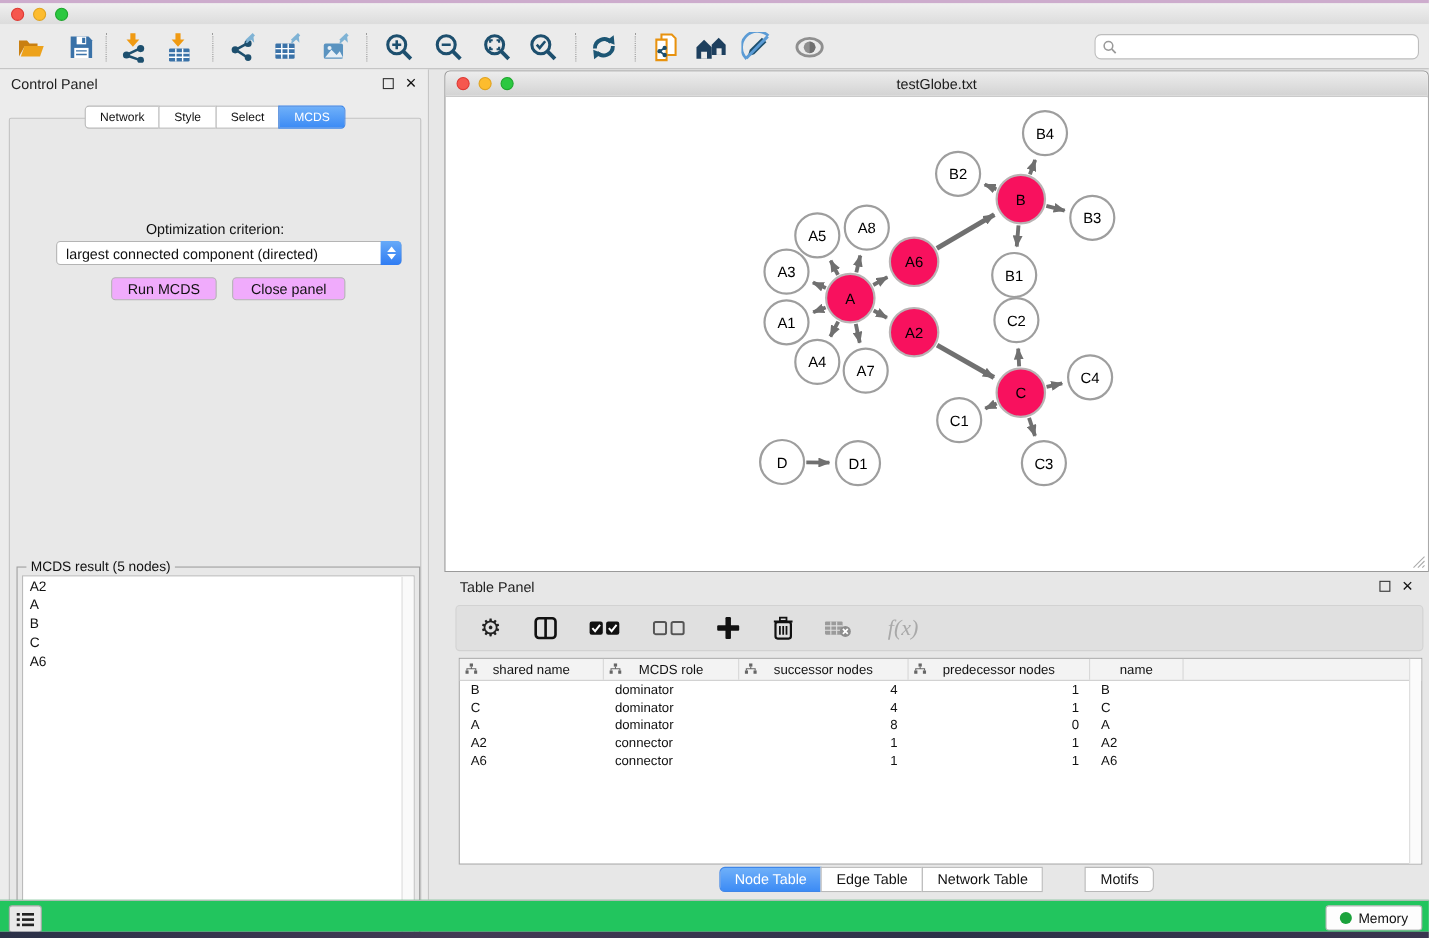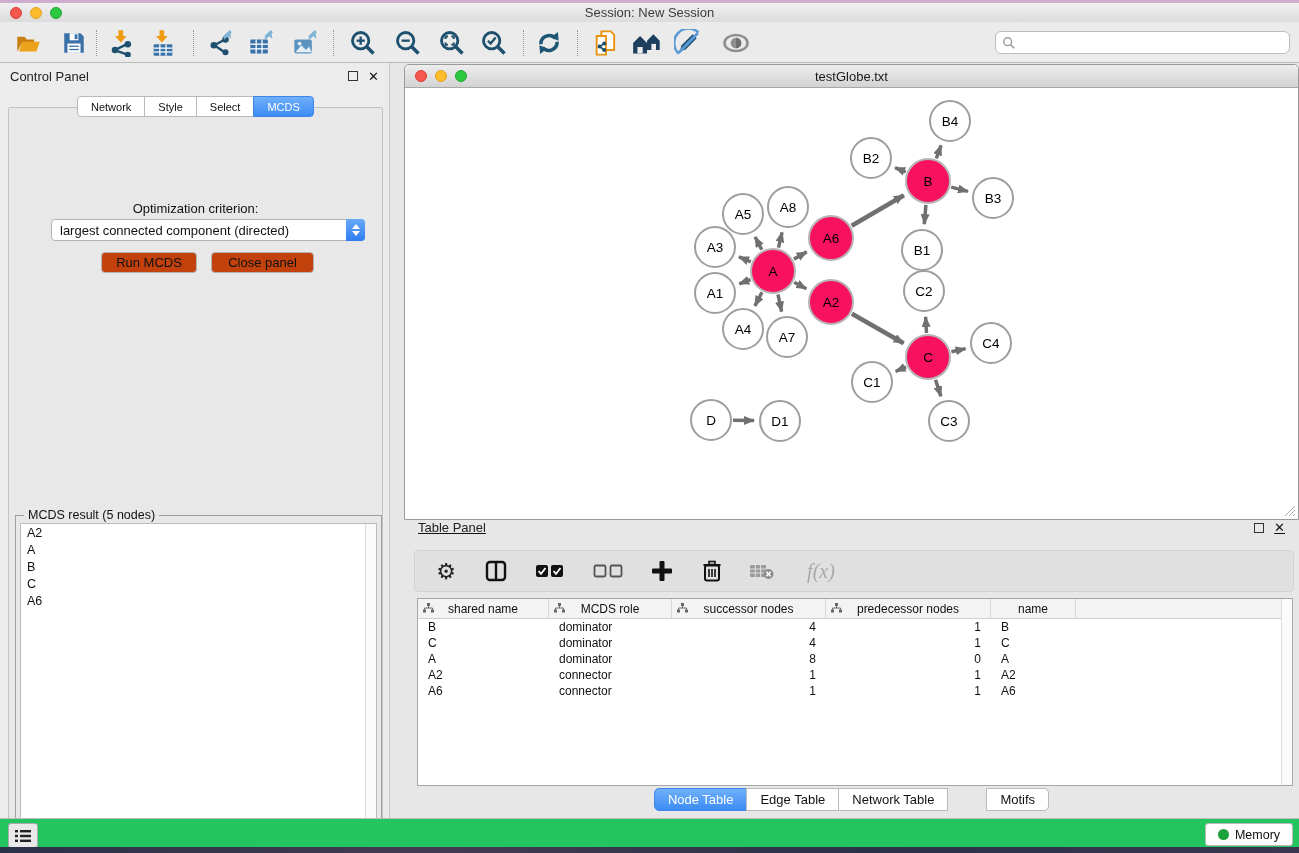--- a/index.html
+++ b/index.html
@@ -36,21 +36,21 @@
   .seg { height:21px; padding:0 13px; background:#fff; border:1px solid #b9b9b9; margin-left:-1px; display:flex; align-items:center; font-size:11px; color:#111; }
   .seg.first { border-radius:4px 0 0 4px; margin-left:0; }
   .seg.last { border-radius:0 4px 4px 0; }
   .seg.sel { background:linear-gradient(#6fb0f9,#3c8bf5); border-color:#3f86e8; color:#fff; }
   #opt-label { position:absolute; left:0; top:93px; width:100%; text-align:center; font-size:13px; color:#111; }
   #criterion { position:absolute; left:42px; top:111px; width:314px; height:22px; background:#fff; border:1px solid #b4b4b4; border-radius:4px; display:flex; align-items:center; }
   #criterion .val { flex:1; padding-left:8px; font-size:13px; white-space:nowrap; overflow:hidden; }
   #criterion .stepper { width:19px; height:22px; margin-right:-1px; background:linear-gradient(#67aaf8,#2f7cf3); border-radius:0 4px 4px 0; display:flex; flex-direction:column; align-items:center; justify-content:center; gap:2px; }
   .chev-up { width:0; height:0; border-left:4px solid transparent; border-right:4px solid transparent; border-bottom:5px solid #fff; }
   .chev-dn { width:0; height:0; border-left:4px solid transparent; border-right:4px solid transparent; border-top:5px solid #fff; }
-  .pbtn { position:absolute; top:144px; height:21px; background:#c2410c; border:1px solid #b4b4b4; border-radius:4px; font-size:13px; display:flex; align-items:center; justify-content:center; color:#111; }
+  .pbtn { position:absolute; top:144px; height:21px; background:#f0abfc; border:1px solid #b4b4b4; border-radius:4px; font-size:13px; display:flex; align-items:center; justify-content:center; color:#111; }
   #run-btn { left:92px; width:96px; }
   #closep-btn { left:202px; width:103px; }
   #result-group { position:absolute; left:6px; top:407px; width:367px; height:345px; border:1px solid #9f9f9f; }
   #result-title { position:absolute; left:8px; top:-8px; background:#e8e8e8; padding:0 4px; font-size:12.5px; }
   #result-list { position:absolute; left:4px; top:7px; width:357px; height:333px; background:#fff; border:1px solid #bbb; overflow:hidden; }
   #result-scroll { position:absolute; right:0; top:0; width:11px; height:100%; background:#fafafa; border-left:1px solid #ddd; }
   .ritem { padding:1.5px 0 1.5px 6px; font-size:12.5px; }
 
   
   #net-window { left:404px; top:64px; width:895px; height:456px; background:#fff; border:1px solid #9a9a9a; border-radius:5px 5px 0 0;padding-left:16px; }
@@ -58,21 +58,21 @@
   #net-title { position:absolute; left:0; right:0; text-align:center; font-size:13px; color:#1a1a1a; }
   #canvas { position:absolute; left:1px; top:24px; width:892px; height:430px; background:#fff; }
   .node { position:absolute; border-radius:50%; display:flex; align-items:center; justify-content:center; font-size:13.5px; color:#000; }
   .n-white { width:42px; height:42px; background:#fff; border:2px solid #9e9e9e; }
   .n-pink { width:46px; height:46px; background:#f8115e; border:2px solid #b9b3b4; }
   #edges { position:absolute; left:0; top:0; }
   #resize-grip { position:absolute; right:2px; bottom:2px; width:14px; height:14px; }
 
   
   #table-panel { left:404px; top:520px; width:895px; height:298px; background:#e7e7e7; }
-  #tp-header { position:absolute; left:0; top:0; width:100%; height:26px; display:flex; align-items:flex-start; padding:0 14px 0 14px;text-decoration:underline; }
+  #tp-header { position:absolute; left:0; top:0; width:100%; height:26px; display:flex; align-items:center; padding:0 14px 0 14px; }
   #tp-toolbar { position:absolute; left:10px; top:30px; width:880px; height:42px; background:#e0e0e0; border:1px solid #d2d2d2; border-radius:4px; display:flex; align-items:center; gap:24px; padding-left:18px; }
   .tpi { display:flex; align-items:center; justify-content:center; width:26px; height:26px; }
   .fx { font-family:"Liberation Serif","DejaVu Serif",serif; font-style:italic; font-size:20px; color:#a9a9a9; }
   #tbl { position:absolute; left:13px; top:78px; width:876px; height:188px; background:#fff; border:1px solid #a6a6a6; }
   #tbl-head { display:flex; height:20px; background:#f3f3f3; border-bottom:1px solid #cfcfcf; }
   .hcell { position:relative; display:flex; align-items:center; justify-content:center; font-size:12px; color:#111; border-right:1px solid #d8d8d8; }
   .hcell .attr-ic { position:absolute; left:5px; top:4px; }
   .trow { display:flex; height:16px; align-items:center; font-size:12px; }
   .tcell { padding:0 10px; white-space:nowrap; }
   .num { text-align:right; }
@@ -93,21 +93,20 @@
 </head>
 <body>
 
 <div class="abs" id="desktop-top"></div>
 <div class="abs" id="titlebar">
   <div class="lights">
     <span class="light l-red"></span>
     <span class="light l-yel"></span>
     <span class="light l-grn"></span>
   </div>
-  <div id="window-title">Session: New Session</div>
 </div>
 
 <div class="abs" id="toolbar">
   <div class="tbtn" style="left:12px">
     <svg width="27" height="27" viewBox="0 0 24 24">
         <path d="M2 19 V6 h6.5 l2 2.5 H17 v2.5 H6.5 Z" fill="#c97f10"></path>
         <path d="M3.5 19 L6.5 10.5 h15.5 L19 19 Z" fill="#eda21b"></path>
       </svg>
   </div>
   <div class="tbtn" style="left:58px">

